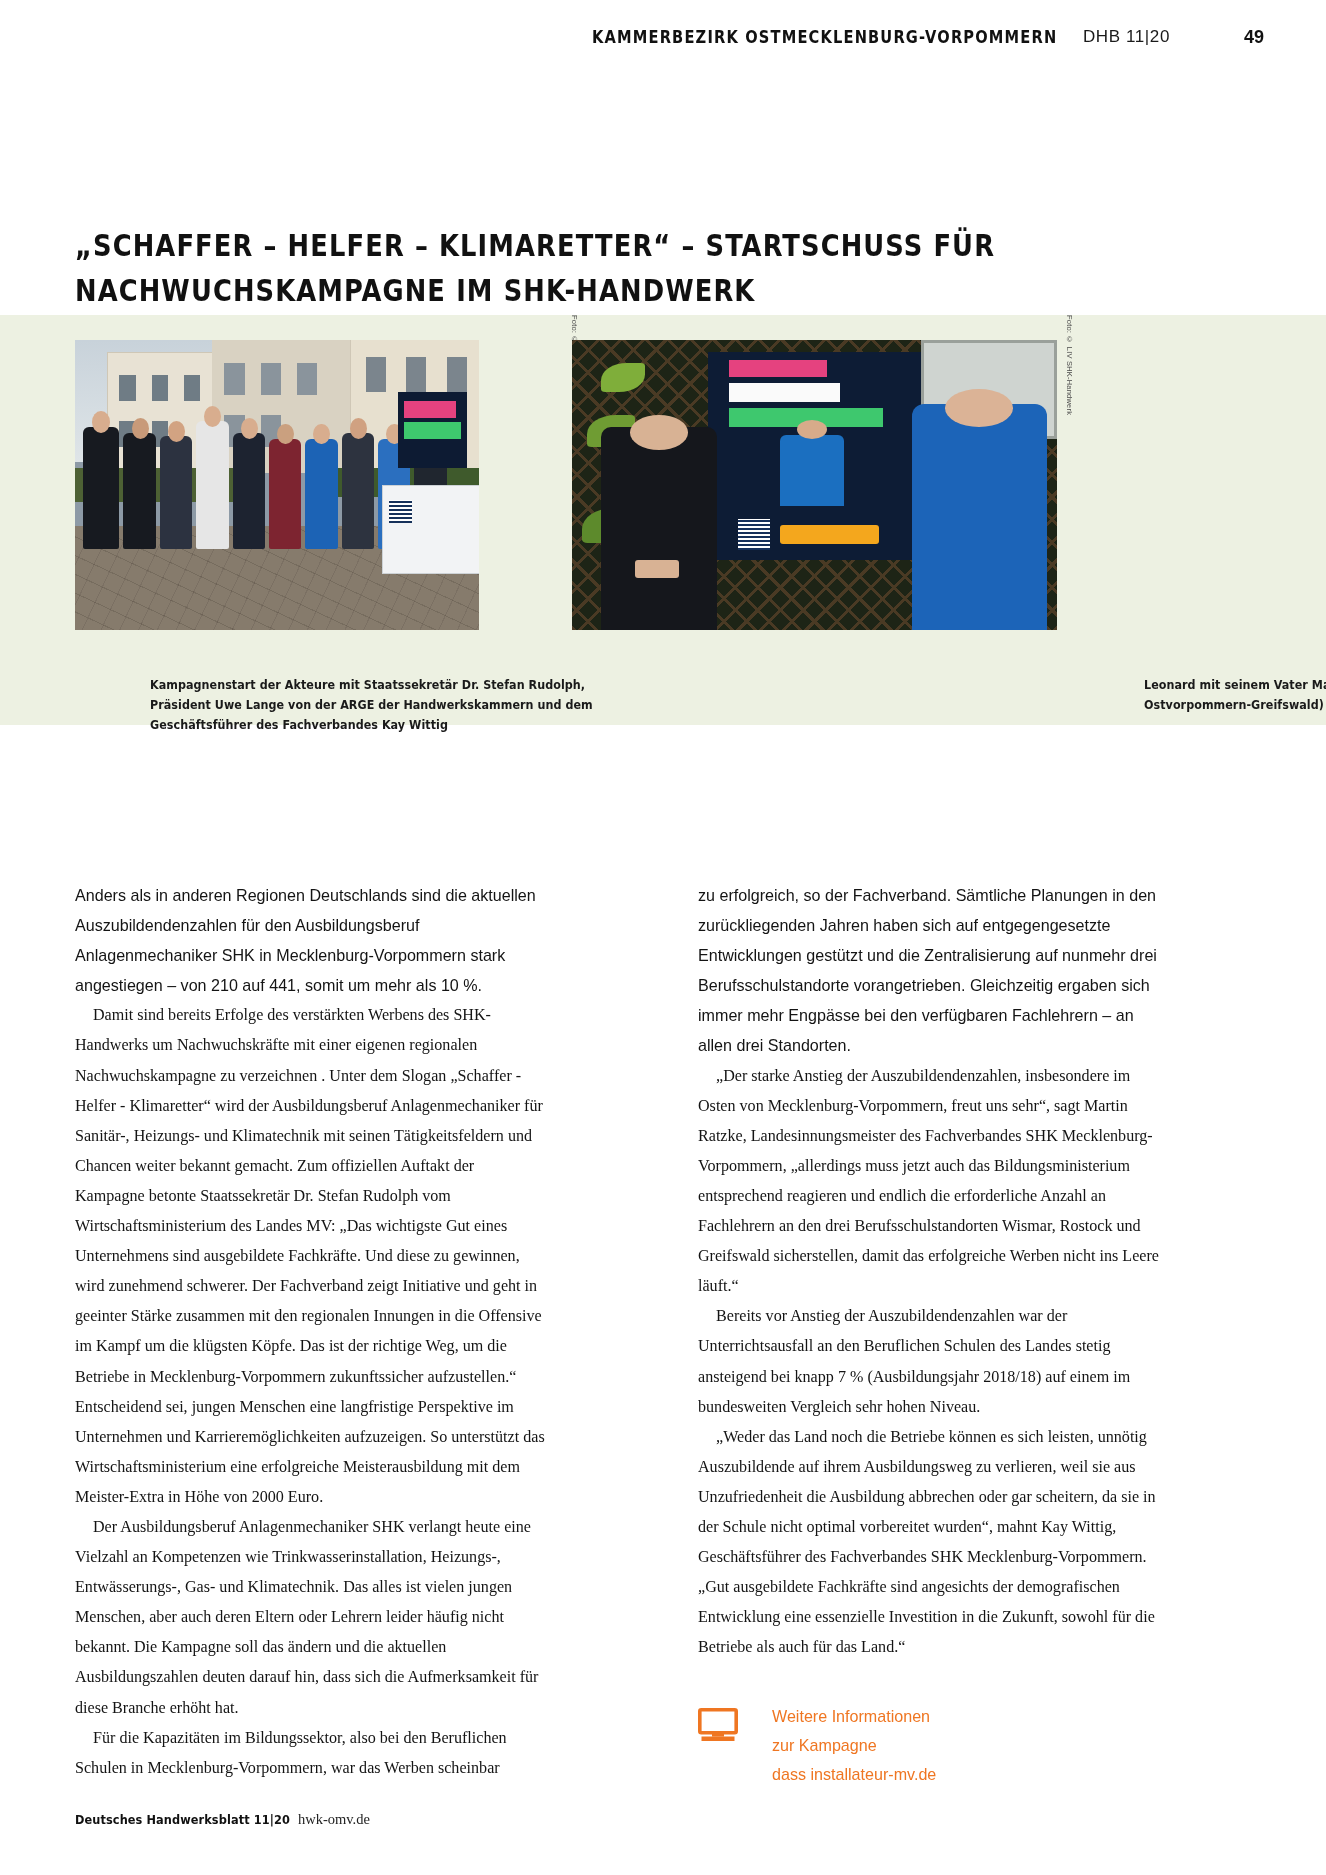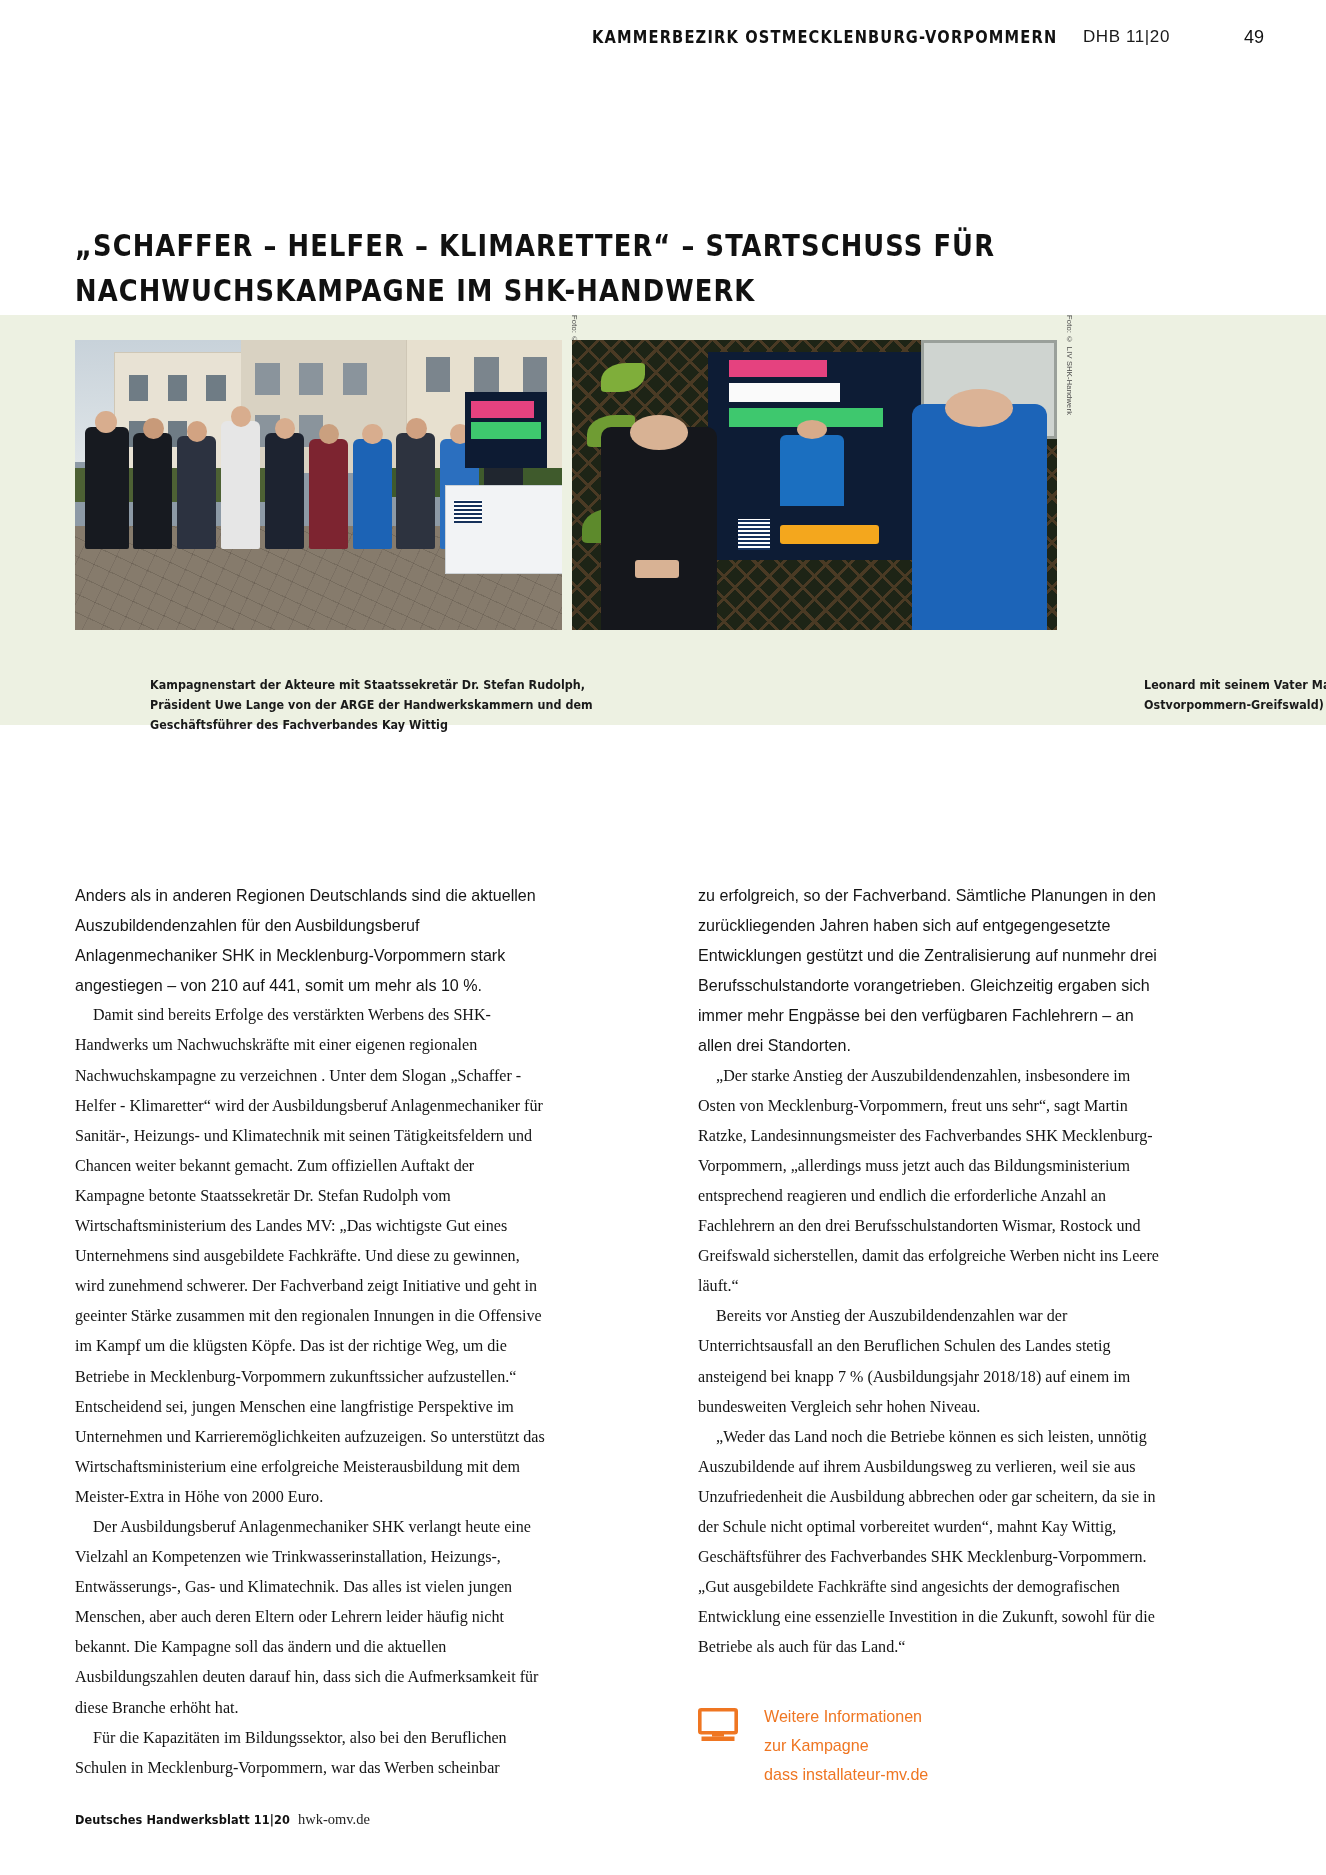--- a/index.html
+++ b/index.html
@@ -23,41 +23,41 @@
     font-family:"DejaVu Sans Condensed","Liberation Sans",sans-serif;
     font-weight:bold;font-size:17.5px;letter-spacing:1.25px;
     color:#111;white-space:nowrap;
     transform:scaleX(0.93);transform-origin:right center;
   }
   .rh-dhb{
     font-size:17px;letter-spacing:.6px;color:#1a1a1a;margin-left:26px;white-space:nowrap;
     font-family:"Liberation Sans",sans-serif;
   }
   .rh-page{
-    font-size:18px;font-weight:normal;color:#111;margin-left:74px;white-space:nowrap;
+    font-size:18px;font-weight:bold;color:#111;margin-left:74px;white-space:nowrap;
   }
 
   
   .headline{
     position:absolute;left:75px;top:204px;width:1020px;
     font-family:"DejaVu Sans Condensed","Liberation Sans",sans-serif;
     font-weight:bold;
     font-size:29.5px;line-height:45px;letter-spacing:1.15px;
     color:#111;
     transform:scaleX(0.97);transform-origin:left top;
   }
   .headline .hl-line{display:block;white-space:nowrap;}
 
   
   .photoband{
     position:absolute;left:0;top:315px;width:1326px;height:410px;
     background:#edf1e2;
   }
   .photo-wrap{position:absolute;top:25px;}
-  .photo-left{left:75px;width:487px;height:290px;}
+  .photo-left{left:75px;width:404px;height:290px;}
   .photo-right{left:572px;width:485px;height:290px;}
   .photo{
     position:relative;width:100%;height:100%;overflow:hidden;
     background:#8d9aa6;
   }
   .credit{
     position:absolute;top:0;width:18px;height:290px;
     writing-mode:vertical-rl;
     font-size:7.5px;line-height:18px;color:#4a4a4a;
     letter-spacing:.2px;
@@ -86,21 +86,21 @@
     font-family:"Liberation Sans",sans-serif;
   }
   .col-left{left:75px;}
   .col-right{left:698px;}
   .col p{margin:0;}
   .col p.indent{text-indent:18px;font-family:Liberation Serif, serif;}
 
   
   .infobox{
     position:absolute;left:698px;top:1702px;width:460px;
-    display:flex;align-items:flex-start;gap:26px;
+    display:flex;align-items:flex-start;gap:34px;
   }
   .monitor-icon{margin-top:6px;flex:0 0 auto;}
   .infotext{
     color:#ef7622;font-size:16.1px;line-height:29px;
     font-family:"Liberation Sans",sans-serif;
   }
   .infotext span{display:block;white-space:nowrap;}
 
   
   .footer{

